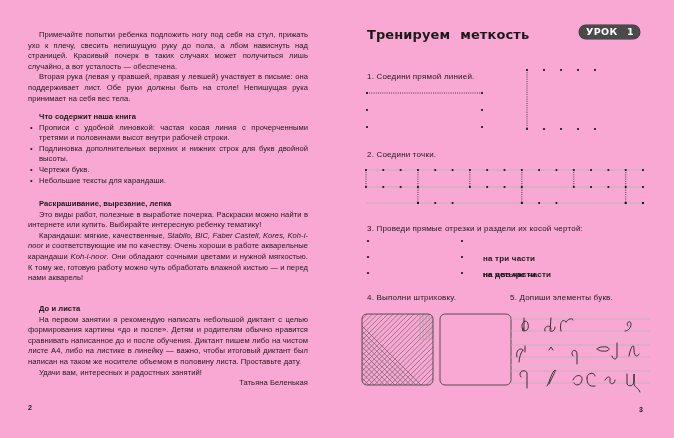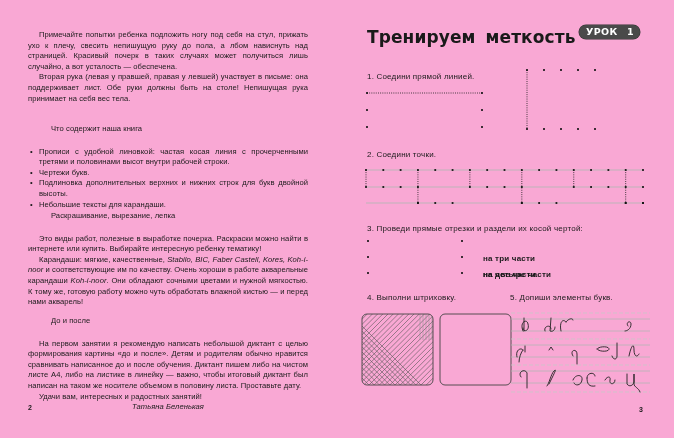--- a/index.html
+++ b/index.html
@@ -10,30 +10,30 @@
   }
   .page { position: absolute; top: 0; height: 438px; }
   #page-left { left: 0; width: 337px; }
   #page-right { left: 337px; width: 337px; }
 
   
   .lp { position: absolute; left: 28px; width: 280px; font-size: 7.6px; line-height: 10.6px;
         text-align: justify; letter-spacing: 0.05px; }
   .lp p { margin: 0; text-indent: 11px; }
   .lp p.noindent { text-indent: 0; }
-  .lp h3 { margin: 12px; font-size: 7.6px; font-weight: normal; padding-left: 11px; line-height: 10.6px; }
+  .lp h3 { margin: 0; font-size: 7.6px; font-weight: bold; padding-left: 11px; line-height: 10.6px; }
   .lp ul { margin: 0; padding: 0; list-style: none; }
   .lp li { position: relative; padding-left: 11px; }
   .lp li::before { content: "•"; position: absolute; left: 2px; }
-  .lp .sig { text-align: center; font-style: italic; }
+  .lp .sig { text-align: right; }
   .lp i { font-style: italic; }
   .pagenum { position: absolute; font-size: 7px; font-weight: bold; }
 
   
-  .title { position: absolute; left: 30px; top: 27px; font-size: 17px; font-weight: bold;
+  .title { position: absolute; left: 30px; top: 27px; font-size: 13px; font-weight: bold;
            font-family: "DejaVu Sans", sans-serif; letter-spacing: 0.1px; }
   .title .gap { display: inline-block; width: 10px; }
   .badge { position: absolute; left: 242px; top: 25px; width: 61px; height: 14px; background: #4a4a4a;
            color: #ffffff; font-family: "DejaVu Sans", sans-serif; font-weight: bold; font-size: 9.5px;
            line-height: 14px; border-radius: 7px; box-sizing: border-box; padding-left: 7px; letter-spacing: 0.4px;
            box-shadow: 0 0 0 0.5px #333; }
   .badge .num { position: absolute; right: 6px; top: 0; }
   .ex-head { position: absolute; font-size: 8px; font-weight: normal; letter-spacing: 0.2px; }
   .ex-label { position: absolute; font-size: 8px; font-weight: bold; letter-spacing: 0.2px; }
   svg.art { position: absolute; left: 0; top: 0; overflow: visible; }
@@ -46,34 +46,34 @@
   <div class="page" id="page-left">
     <div class="lp" style="top:30px;">
       <p>Примечайте попытки ребенка подложить ногу под себя на стул, прижать ухо к плечу, свесить непишущую руку до пола, а лбом нависнуть над страницей. Красивый почерк в таких случаях может получиться лишь случайно, а вот усталость — обеспечена.</p>
       <p>Вторая рука (левая у правшей, правая у левшей) участвует в письме: она поддерживает лист. Обе руки должны быть на столе! Непишущая рука принимает на себя вес тела.</p>
     </div>
 
     <div class="lp" style="top:112px;">
       <h3>Что содержит наша книга</h3>
       <ul>
         <li>Прописи с удобной линовкой: частая косая линия с прочерченными третями и половинами высот внутри рабочей строки.</li>
+        <li>Подлиновка дополнительных верхних и нижних строк для букв двойной высоты.</li>
         <li>Чертежи букв.</li>
-        <li>Подлиновка дополнительных верхних и нижних строк для букв двойной высоты.</li>
         <li>Небольшие тексты для карандаши.</li>
       </ul>
     </div>
 
     <div class="lp" style="top:199px;">
       <h3>Раскрашивание, вырезание, лепка</h3>
       <p>Это виды работ, полезные в выработке почерка. Раскраски можно найти в интернете или купить. Выбирайте интересную ребенку тематику!</p>
       <p id="pencils-paragraph"><span>Карандаши: мягкие, качественные, </span><i>Stabilo, BIC, Faber Castell, Kores, Koh-i-noor</i><span> и соответствующие им по качеству. Очень хороши в работе акварельные карандаши </span><i>Koh-i-noor</i><span>. Они обладают сочными цветами и нужной мягкостью. К тому же, готовую работу можно чуть обработать влажной кистью — и перед нами акварель!</span></p>
     </div>
 
     <div class="lp" style="top:304px;">
-      <h3>До и после</h3>
+      <h3>До и листа</h3>
       <p>На первом занятии я рекомендую написать небольшой диктант с целью формирования картины «до и после». Детям и родителям обычно нравится сравнивать написанное до и после обучения. Диктант пишем либо на чистом листе А4, либо на листике в линейку — важно, чтобы итоговый диктант был написан на таком же носителе объемом в половину листа. Проставьте дату.</p>
       <p>Удачи вам, интересных и радостных занятий!</p>
       <p class="sig noindent">Татьяна Беленькая</p>
     </div>
 
     <div class="pagenum" style="left:28px; top:404px;">2</div>
   </div>
 
   <div class="page" id="page-right">
     <div class="title">

